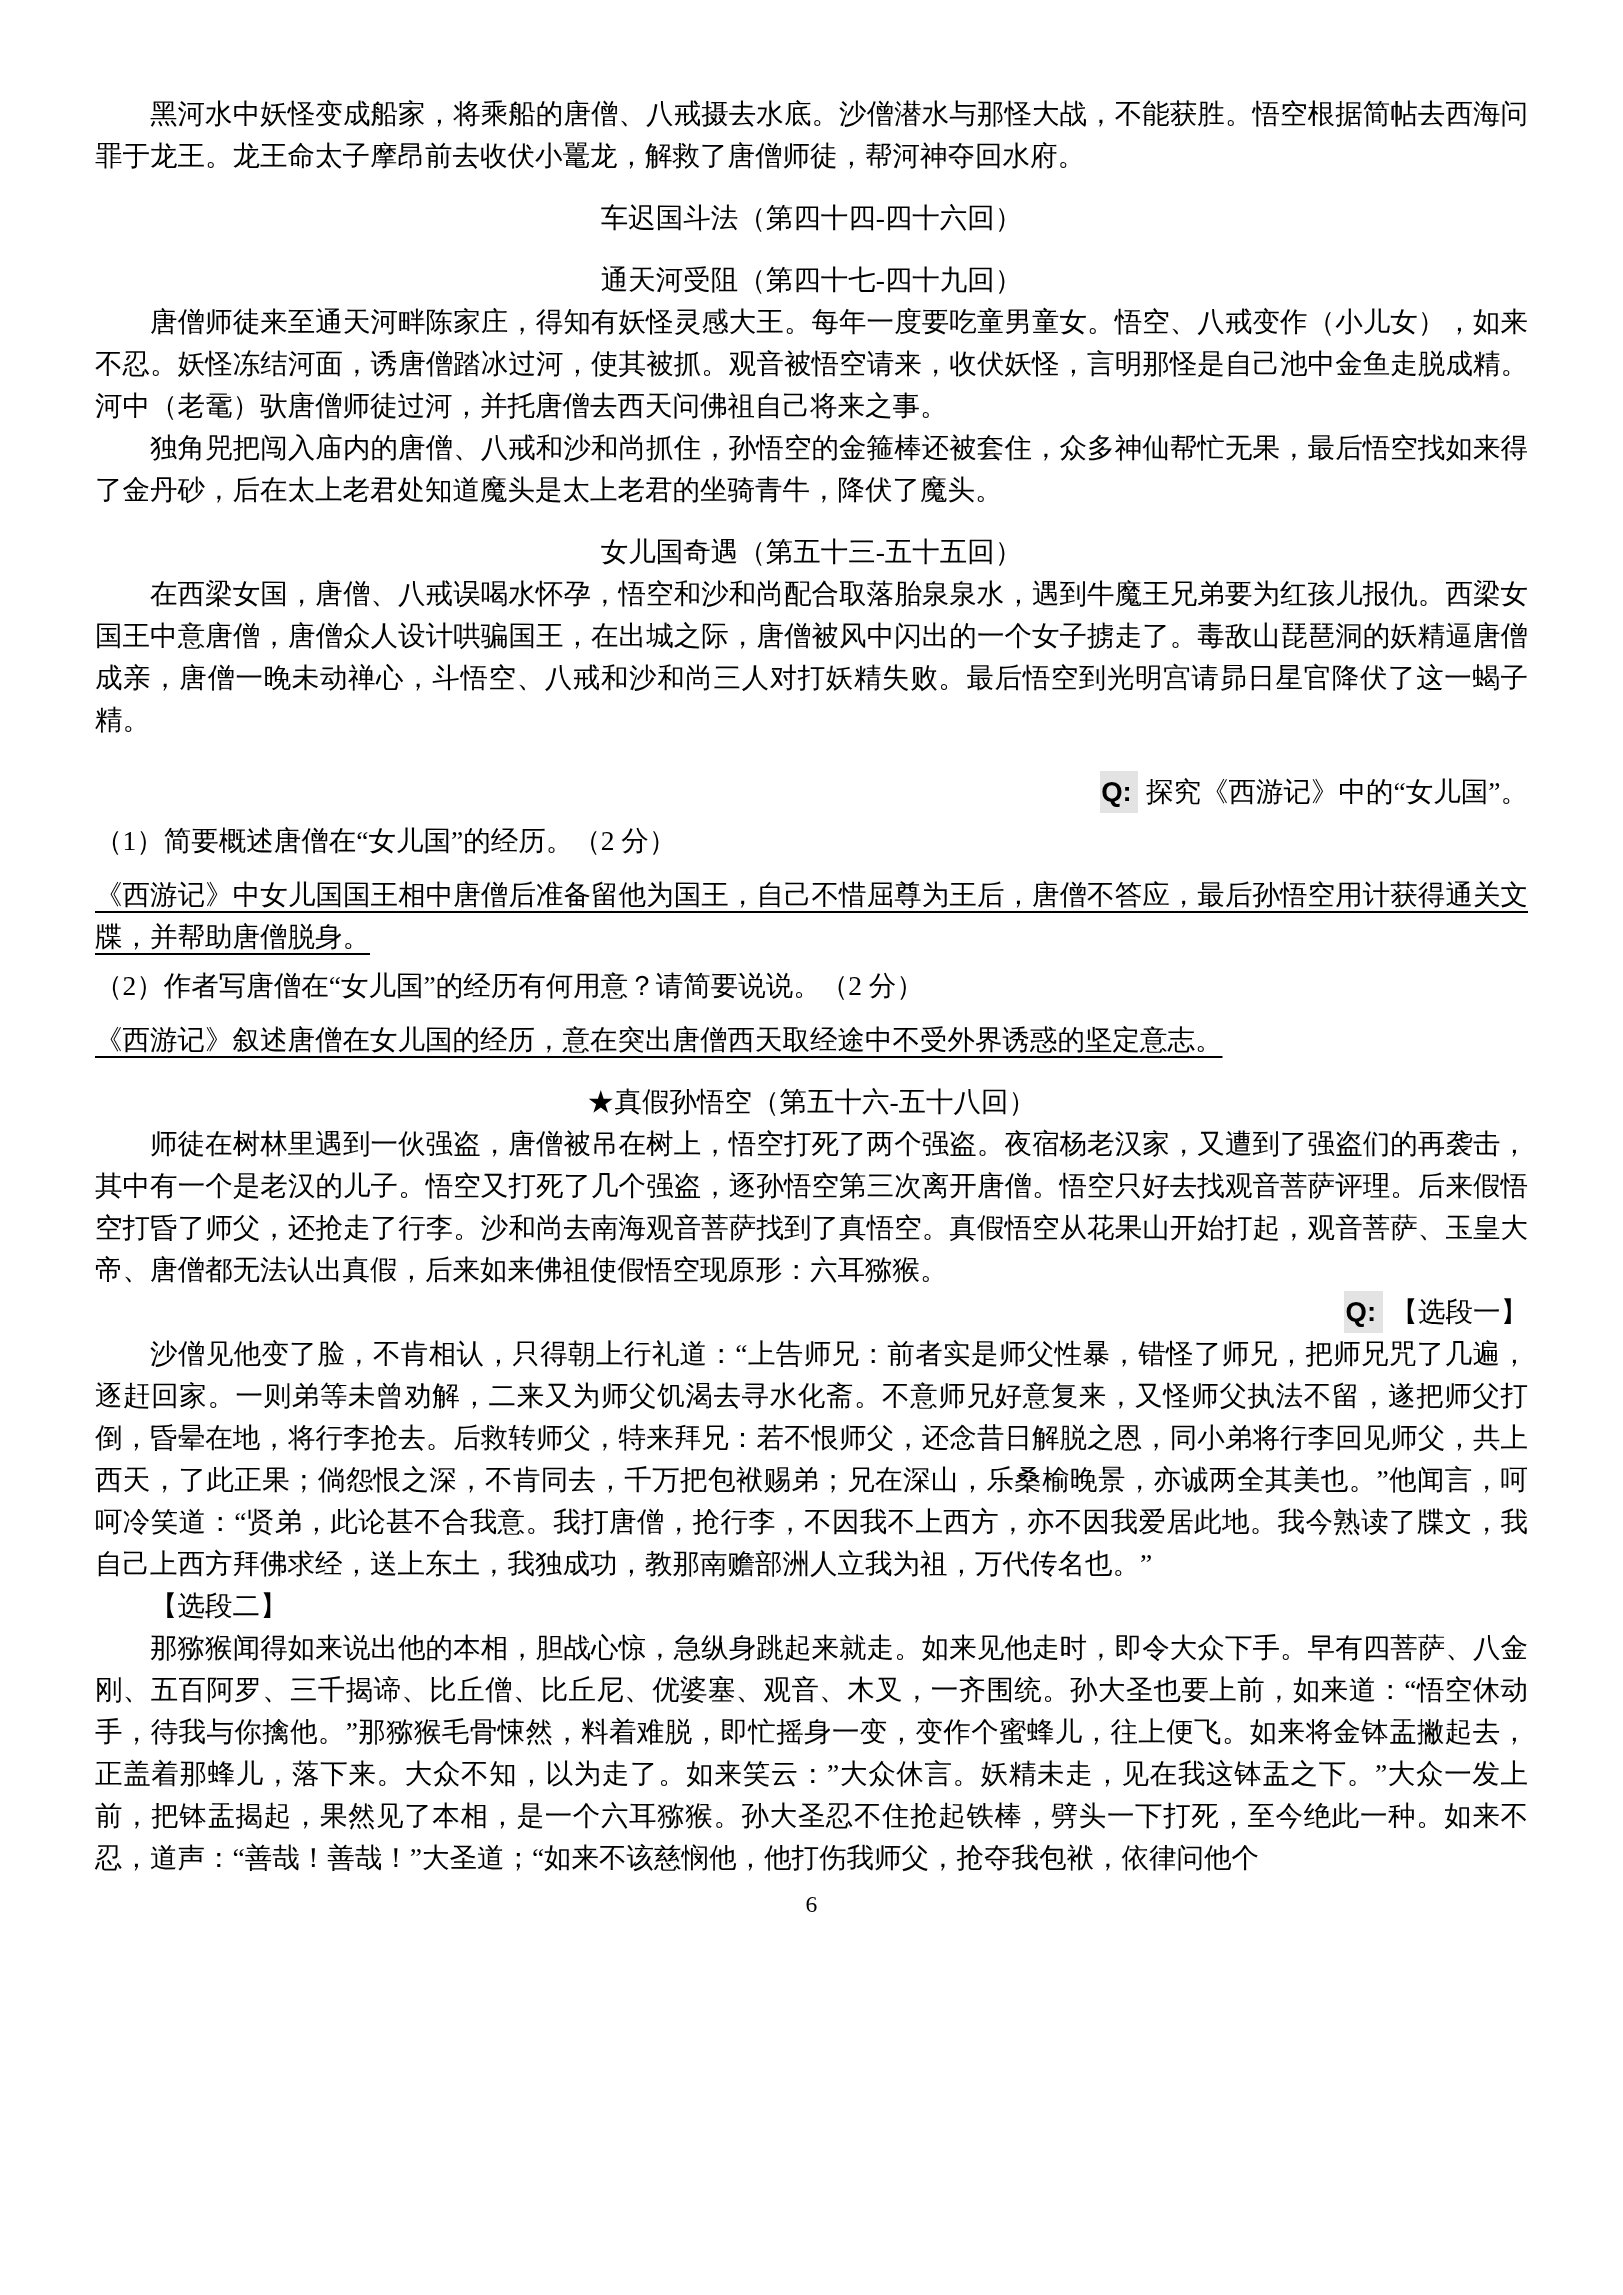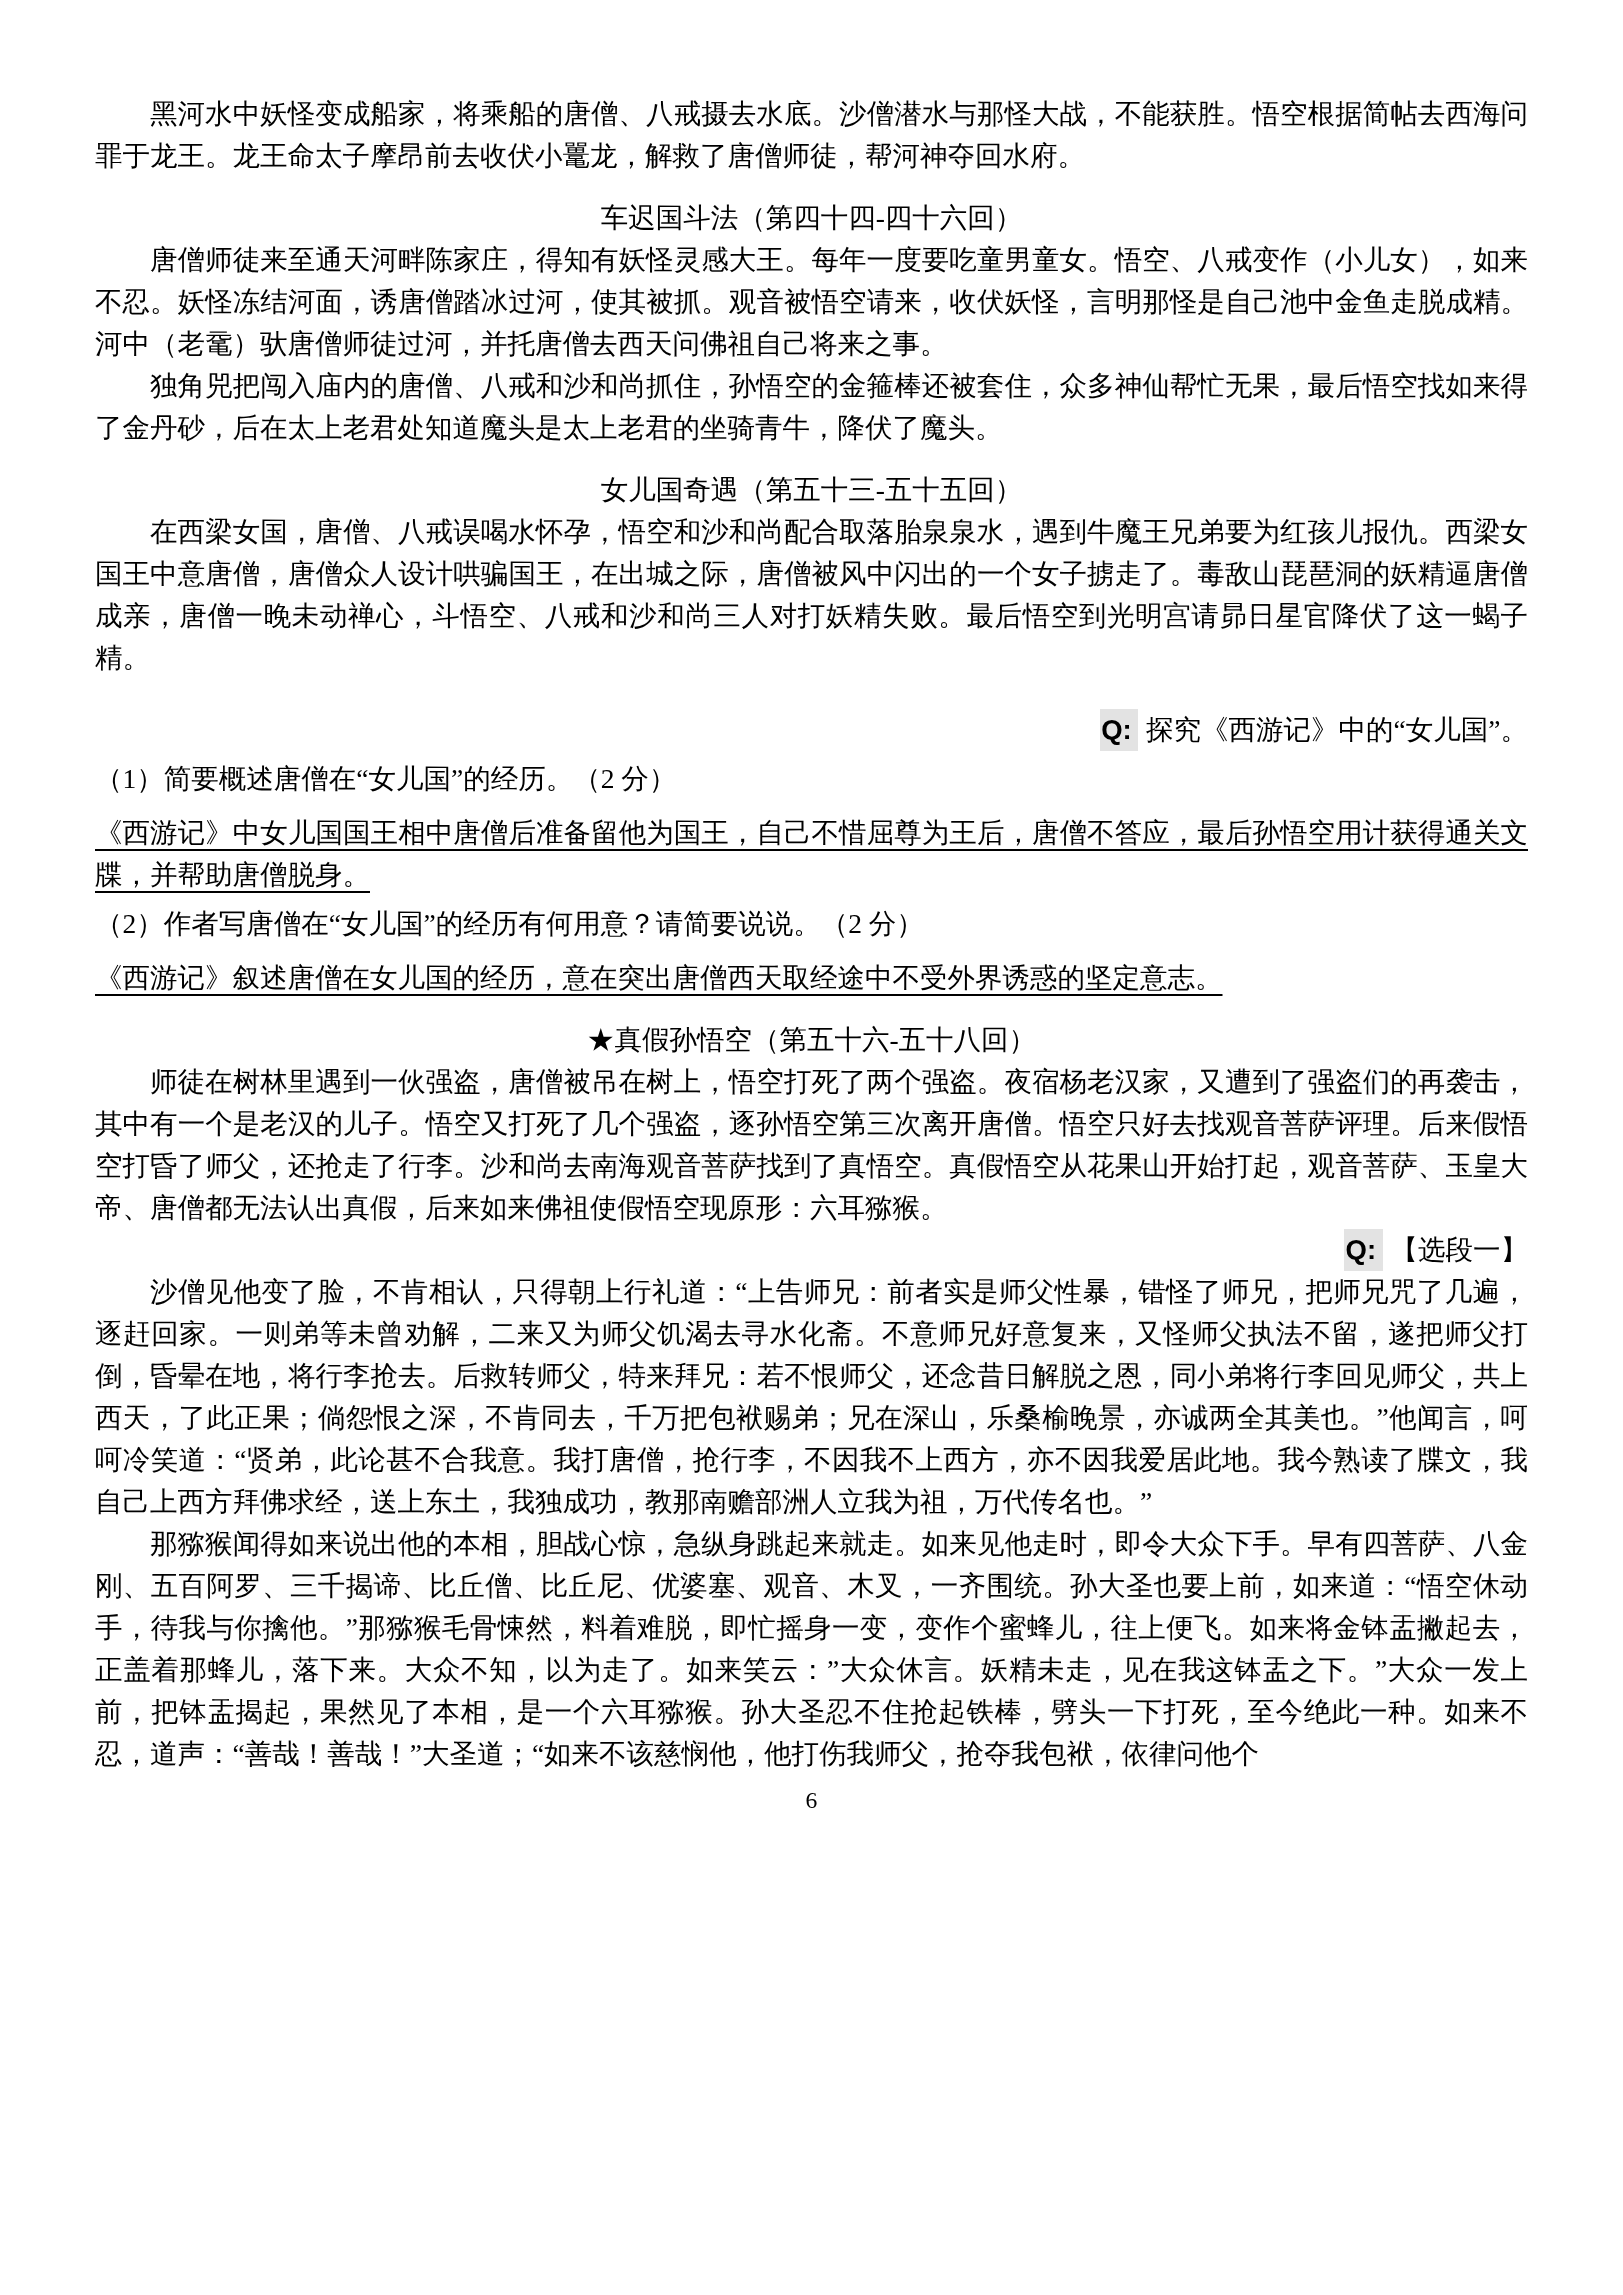--- a/index.html
+++ b/index.html
@@ -75,37 +75,39 @@
 </style>
 </head>
 <body>
 
 <div class="page">
 
   <p class="para">黑河水中妖怪变成船家，将乘船的唐僧、八戒摄去水底。沙僧潜水与那怪大战，不能获胜。悟空根据简帖去西海问罪于龙王。龙王命太子摩昂前去收伏小鼍龙，解救了唐僧师徒，帮河神夺回水府。</p>
 
   <h2 class="heading">车迟国斗法（第四十四-四十六回）</h2>
 
+  <h2 class="heading">通天河受阻（第四十七-四十九回）</h2>
   <p class="para">唐僧师徒来至通天河畔陈家庄，得知有妖怪灵感大王。每年一度要吃童男童女。悟空、八戒变作（小儿女），如来不忍。妖怪冻结河面，诱唐僧踏冰过河，使其被抓。观音被悟空请来，收伏妖怪，言明那怪是自己池中金鱼走脱成精。河中（老鼋）驮唐僧师徒过河，并托唐僧去西天问佛祖自己将来之事。</p>
 
   <p class="para">独角兕把闯入庙内的唐僧、八戒和沙和尚抓住，孙悟空的金箍棒还被套住，众多神仙帮忙无果，最后悟空找如来得了金丹砂，后在太上老君处知道魔头是太上老君的坐骑青牛，降伏了魔头。</p>
 
   <h2 class="heading">女儿国奇遇（第五十三-五十五回）</h2>
   <p class="para">在西梁女国，唐僧、八戒误喝水怀孕，悟空和沙和尚配合取落胎泉泉水，遇到牛魔王兄弟要为红孩儿报仇。西梁女国王中意唐僧，唐僧众人设计哄骗国王，在出城之际，唐僧被风中闪出的一个女子掳走了。毒敌山琵琶洞的妖精逼唐僧成亲，唐僧一晚未动禅心，斗悟空、八戒和沙和尚三人对打妖精失败。最后悟空到光明宫请昴日星官降伏了这一蝎子精。</p>
 
   <p class="qline first"><span class="q-badge">Q:</span><span>探究《西游记》中的“女儿国”。</span></p>
   <p class="subq">（1）简要概述唐僧在“女儿国”的经历。（2 分）</p>
   <p class="answer">《西游记》中女儿国国王相中唐僧后准备留他为国王，自己不惜屈尊为王后，唐僧不答应，最后孙悟空用计获得通关文牒，并帮助唐僧脱身。</p>
   <p class="subq">（2）作者写唐僧在“女儿国”的经历有何用意？请简要说说。（2 分）</p>
   <p class="answer">《西游记》叙述唐僧在女儿国的经历，意在突出唐僧西天取经途中不受外界诱惑的坚定意志。</p>
 
   <h2 class="heading"><span>★</span><span>真假孙悟空（第五十六-五十八回）</span></h2>
   <p class="para">师徒在树林里遇到一伙强盗，唐僧被吊在树上，悟空打死了两个强盗。夜宿杨老汉家，又遭到了强盗们的再袭击，其中有一个是老汉的儿子。悟空又打死了几个强盗，逐孙悟空第三次离开唐僧。悟空只好去找观音菩萨评理。后来假悟空打昏了师父，还抢走了行李。沙和尚去南海观音菩萨找到了真悟空。真假悟空从花果山开始打起，观音菩萨、玉皇大帝、唐僧都无法认出真假，后来如来佛祖使假悟空现原形：六耳猕猴。</p>
 
   <p class="qline"><span class="q-badge">Q:</span><span>【选段一】</span></p>
   <p class="para">沙僧见他变了脸，不肯相认，只得朝上行礼道：“上告师兄：前者实是师父性暴，错怪了师兄，把师兄咒了几遍，逐赶回家。一则弟等未曾劝解，二来又为师父饥渴去寻水化斋。不意师兄好意复来，又怪师父执法不留，遂把师父打倒，昏晕在地，将行李抢去。后救转师父，特来拜兄：若不恨师父，还念昔日解脱之恩，同小弟将行李回见师父，共上西天，了此正果；倘怨恨之深，不肯同去，千万把包袱赐弟；兄在深山，乐桑榆晚景，亦诚两全其美也。”他闻言，呵呵冷笑道：“贤弟，此论甚不合我意。我打唐僧，抢行李，不因我不上西方，亦不因我爱居此地。我今熟读了牒文，我自己上西方拜佛求经，送上东土，我独成功，教那南赡部洲人立我为祖，万代传名也。”</p>
 
+  <p class="subhead">【选段二】</p>
   <p class="para">那猕猴闻得如来说出他的本相，胆战心惊，急纵身跳起来就走。如来见他走时，即令大众下手。早有四菩萨、八金刚、五百阿罗、三千揭谛、比丘僧、比丘尼、优婆塞、观音、木叉，一齐围统。孙大圣也要上前，如来道：“悟空休动手，待我与你擒他。”那猕猴毛骨悚然，料着难脱，即忙摇身一变，变作个蜜蜂儿，往上便飞。如来将金钵盂撇起去，正盖着那蜂儿，落下来。大众不知，以为走了。如来笑云：”大众休言。妖精未走，见在我这钵盂之下。”大众一发上前，把钵盂揭起，果然见了本相，是一个六耳猕猴。孙大圣忍不住抢起铁棒，劈头一下打死，至今绝此一种。如来不忍，道声：“善哉！善哉！”大圣道；“如来不该慈悯他，他打伤我师父，抢夺我包袱，依律问他个</p>
 
   <div class="pagenum">6</div>
 
 </div>
 
 
 </body></html>

